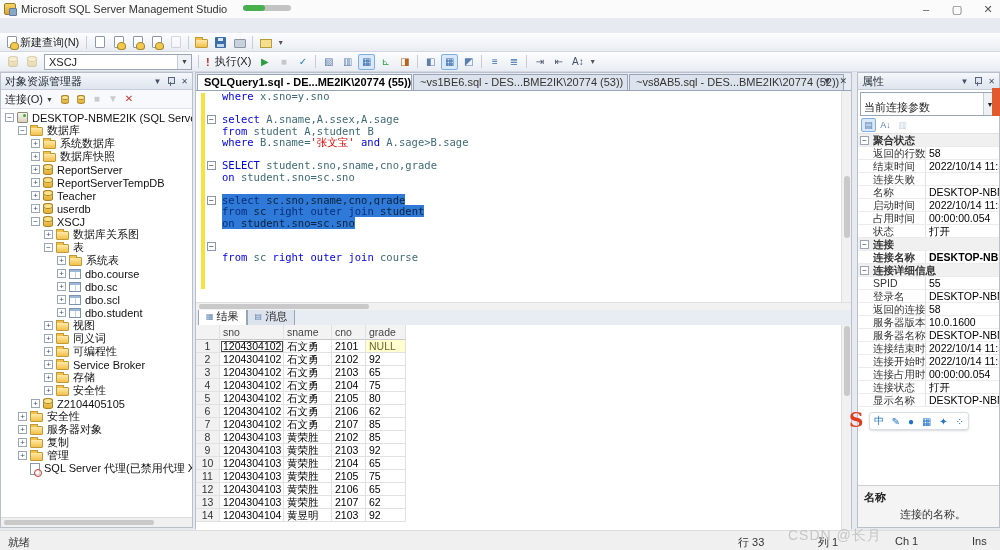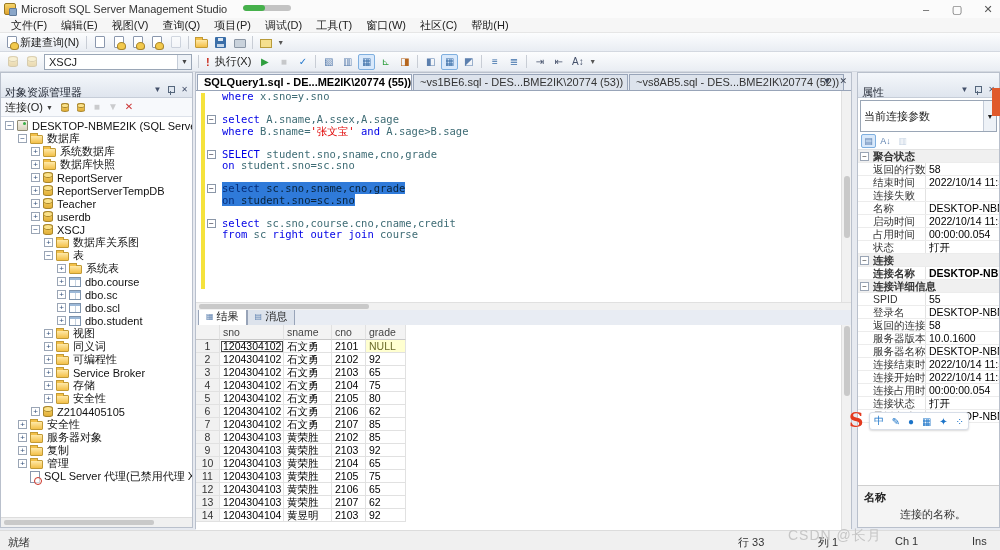--- a/index.html
+++ b/index.html
@@ -55,21 +55,21 @@
   .ic-server { width:11px; height:11px; background:linear-gradient(#f6f3e9,#d9d3bf); border:1px solid #8f8a74; border-radius:1px; position:relative; }
   .ic-server::after { content:''; position:absolute; right:1px; top:1px; width:3px; height:3px; background:#35ad42; border-radius:50%; }
   .ic-agent { width:10px; height:12px; background:#fff; border:1px solid #8a97ad; position:relative; }
   .ic-agent::after { content:''; position:absolute; right:-3px; bottom:-3px; width:6px; height:6px; border:1.5px solid #cc3327; border-radius:50%; background:rgba(255,255,255,.6); }
   .pin-icon { width:8px; height:10px; position:relative; display:inline-block; }
   .pin-icon::before { content:''; position:absolute; left:1px; top:1px; width:5px; height:5px; border:1px solid #55667c; background:#dfe6ef; }
   .pin-icon::after { content:''; position:absolute; left:3px; top:6px; width:1px; height:4px; background:#55667c; }
 
   
   #oe { position:absolute; left:0; top:72px; width:193px; height:456px; background:#fff; border:1px solid #b9c0cc; display:flex; flex-direction:column; }
-  .panel-head { height:17px; background:linear-gradient(#f4f7fb,#dfe5ee); border-bottom:1px solid #c6cdd8; display:flex; padding:12px 4px; flex:none; }
+  .panel-head { height:17px; background:linear-gradient(#f4f7fb,#dfe5ee); border-bottom:1px solid #c6cdd8; display:flex; align-items:center; padding:0 4px; flex:none; }
   .panel-head .ph-title { flex:1; color:#1e2430; }
   .panel-head .ph-ic { margin-left:6px; color:#44506a; font-size:8px; }
   .oe-toolbar { height:19px; border-bottom:1px solid #dde2ea; display:flex; align-items:center; padding-left:4px; flex:none; background:#f7f9fc; }
   .oe-toolbar .lbl { margin-right:2px; }
   .oe-toolbar .dd { font-size:7px; color:#444; margin:0 4px 0 1px; }
   #oe-tree { flex:1; overflow:hidden; padding-top:2px; }
   .tree-row { height:13px; display:flex; align-items:center; white-space:nowrap; }
   .expander { width:9px; height:9px; flex:none; border:1px solid #9aa5b5; background:#fff; color:#33507c; font-size:8px; line-height:7px; text-align:center; margin-right:3px; }
   .expander.noexp { border:none; background:transparent; }
   .tico { flex:none; display:inline-block; }
@@ -116,21 +116,21 @@
   .grid-vscroll span { position:absolute; left:2px; top:1px; width:6px; height:70px; background:#c9c9c9; border-radius:3px; }
 
   
   #qstatus { height:16px; flex:none; background:#eef0a2; border-top:1px solid #c9cb7a; display:flex; align-items:center; font-size:10.5px; color:#222; }
   .qseg { border-left:1px solid #d7d98c; padding:0 6px; height:100%; display:flex; align-items:center; white-space:nowrap; overflow:hidden; flex:none; }
   .qmsg { flex:1; border-left:none; display:flex; align-items:center; gap:4px; padding-left:4px; }
   .ok-circle { width:10px; height:10px; border-radius:50%; background:#3fae49; color:#fff; font-size:8px; line-height:10px; text-align:center; flex:none; }
 
   
   #props { position:absolute; left:857px; top:72px; width:143px; height:456px; background:#fff; border:1px solid #b9c0cc; display:flex; flex-direction:column; }
-  .pcombo { margin:2px 2px 0; height:32px; border:1px solid #9aa6b6; display:flex; align-items:center; background:#fff; flex:none; }
+  .pcombo { margin:2px 2px 0; height:24px; border:1px solid #9aa6b6; display:flex; align-items:flex-end; background:#fff; flex:none; }
   .pcombo .cval { flex:1; padding-left:3px; overflow:hidden; white-space:nowrap; }
   .pcombo .carr { width:13px; height:100%; border-left:1px solid #c4ccd8; background:#eef2f7; font-size:7px; display:flex; align-items:center; justify-content:center; }
   .ptoolbar { height:18px; display:flex; align-items:center; padding-left:2px; border-bottom:1px solid #e2e2e2; flex:none; }
   .ptoolbar .ibox { width:15px; height:14px; font-size:9px; color:#5b7fae; }
   #pgrid { flex:none; overflow:hidden; }
   .prow { display:flex; height:13px; border-bottom:1px solid #ececec; font-size:10.5px; line-height:12px; white-space:nowrap; }
   .prow .pl { width:68px; flex:none; padding-left:15px; color:#333; overflow:hidden; border-right:1px solid #e2e2e2; position:relative; }
   .prow .pv { flex:1; padding-left:3px; color:#000; overflow:hidden; }
   .psec { background:#f0f0f0; font-weight:bold; color:#333; }
   .psec .pl { width:auto; border-right:none; }
@@ -163,32 +163,20 @@
     <span class="progress-pill">
         <span></span>
       </span>
     <span class="win-controls">
       <span>–</span>
       <span>▢</span>
       <span>✕</span>
     </span>
   </div>
 
-  <div class="menubar" id="menubar">
-      <span class="menu-item">文件(F)</span>
-      <span class="menu-item">编辑(E)</span>
-      <span class="menu-item">视图(V)</span>
-      <span class="menu-item">查询(Q)</span>
-      <span class="menu-item">项目(P)</span>
-      <span class="menu-item">调试(D)</span>
-      <span class="menu-item">工具(T)</span>
-      <span class="menu-item">窗口(W)</span>
-      <span class="menu-item">社区(C)</span>
-      <span class="menu-item">帮助(H)</span>
-    </div>
 
   <div class="toolbar" id="toolbar1">
     <span class="tbtn">
       <span class="ic-doc db"></span>
       <span>新建查询(N)</span>
     </span>
     <span class="tsep"></span>
     <span class="ibox">
         <span class="ic-doc"></span>
       </span>
@@ -474,29 +462,31 @@
         <span>▼</span>
         <span>✕</span>
       </span>
     </div>
     <div id="code-area">
       <div class="change-bar"></div>
       <div id="code">
           <div class="code-line"><span class="linetext"><span class="tk-k">where </span><span class="tk-p">x.sno=y.sno</span></span></div>
           <div class="code-line"><span class="linetext"></span></div>
           <div class="code-line"><span class="fold">−</span><span class="linetext"><span class="tk-k">select </span><span class="tk-p">A.sname,A.ssex,A.sage</span></span></div>
+          <div class="code-line"><span class="linetext"><span class="tk-k">from </span><span class="tk-p">student A,student B</span></span></div>
           <div class="code-line"><span class="linetext"><span class="tk-k">where </span><span class="tk-p">B.sname=</span><span class="tk-s">'张文宝'</span><span class="tk-k"> and </span><span class="tk-p">A.sage&gt;B.sage</span></span></div>
           <div class="code-line"><span class="linetext"></span></div>
           <div class="code-line"><span class="fold">−</span><span class="linetext"><span class="tk-k">SELECT </span><span class="tk-p">student.sno,sname,cno,grade</span></span></div>
           <div class="code-line"><span class="linetext"><span class="tk-k">on </span><span class="tk-p">student.sno=sc.sno</span></span></div>
           <div class="code-line"><span class="linetext"></span></div>
           <div class="code-line sel-line"><span class="fold">−</span><span class="linetext"><span class="tk-k">select </span><span class="tk-p">sc.sno,sname,cno,grade</span></span></div>
+          <div class="code-line sel-line"><span class="linetext"><span class="tk-k">from </span><span class="tk-p">sc </span><span class="tk-k">right outer join </span><span class="tk-p">student</span></span></div>
           <div class="code-line sel-line"><span class="linetext"><span class="tk-k">on </span><span class="tk-p">student.sno=sc.sno</span></span></div>
           <div class="code-line"><span class="linetext"></span></div>
-          <div class="code-line"><span class="fold">−</span><span class="linetext"><span class="tk-k">select </span><span class="tk-p">sc.sno,course.cno,cname,credit</span></span></div>
+          <div class="code-line"><span class="fold">−</span></div>
           <div class="code-line"><span class="linetext"><span class="tk-k">from </span><span class="tk-p">sc </span><span class="tk-k">right outer join </span><span class="tk-p">course</span></span></div>
         </div>
       <div class="ed-vscroll">
           <span></span>
         </div>
     </div>
     <div class="ed-hscroll">
         <span></span>
       </div>
     <div class="rtabs" id="rtabs">

